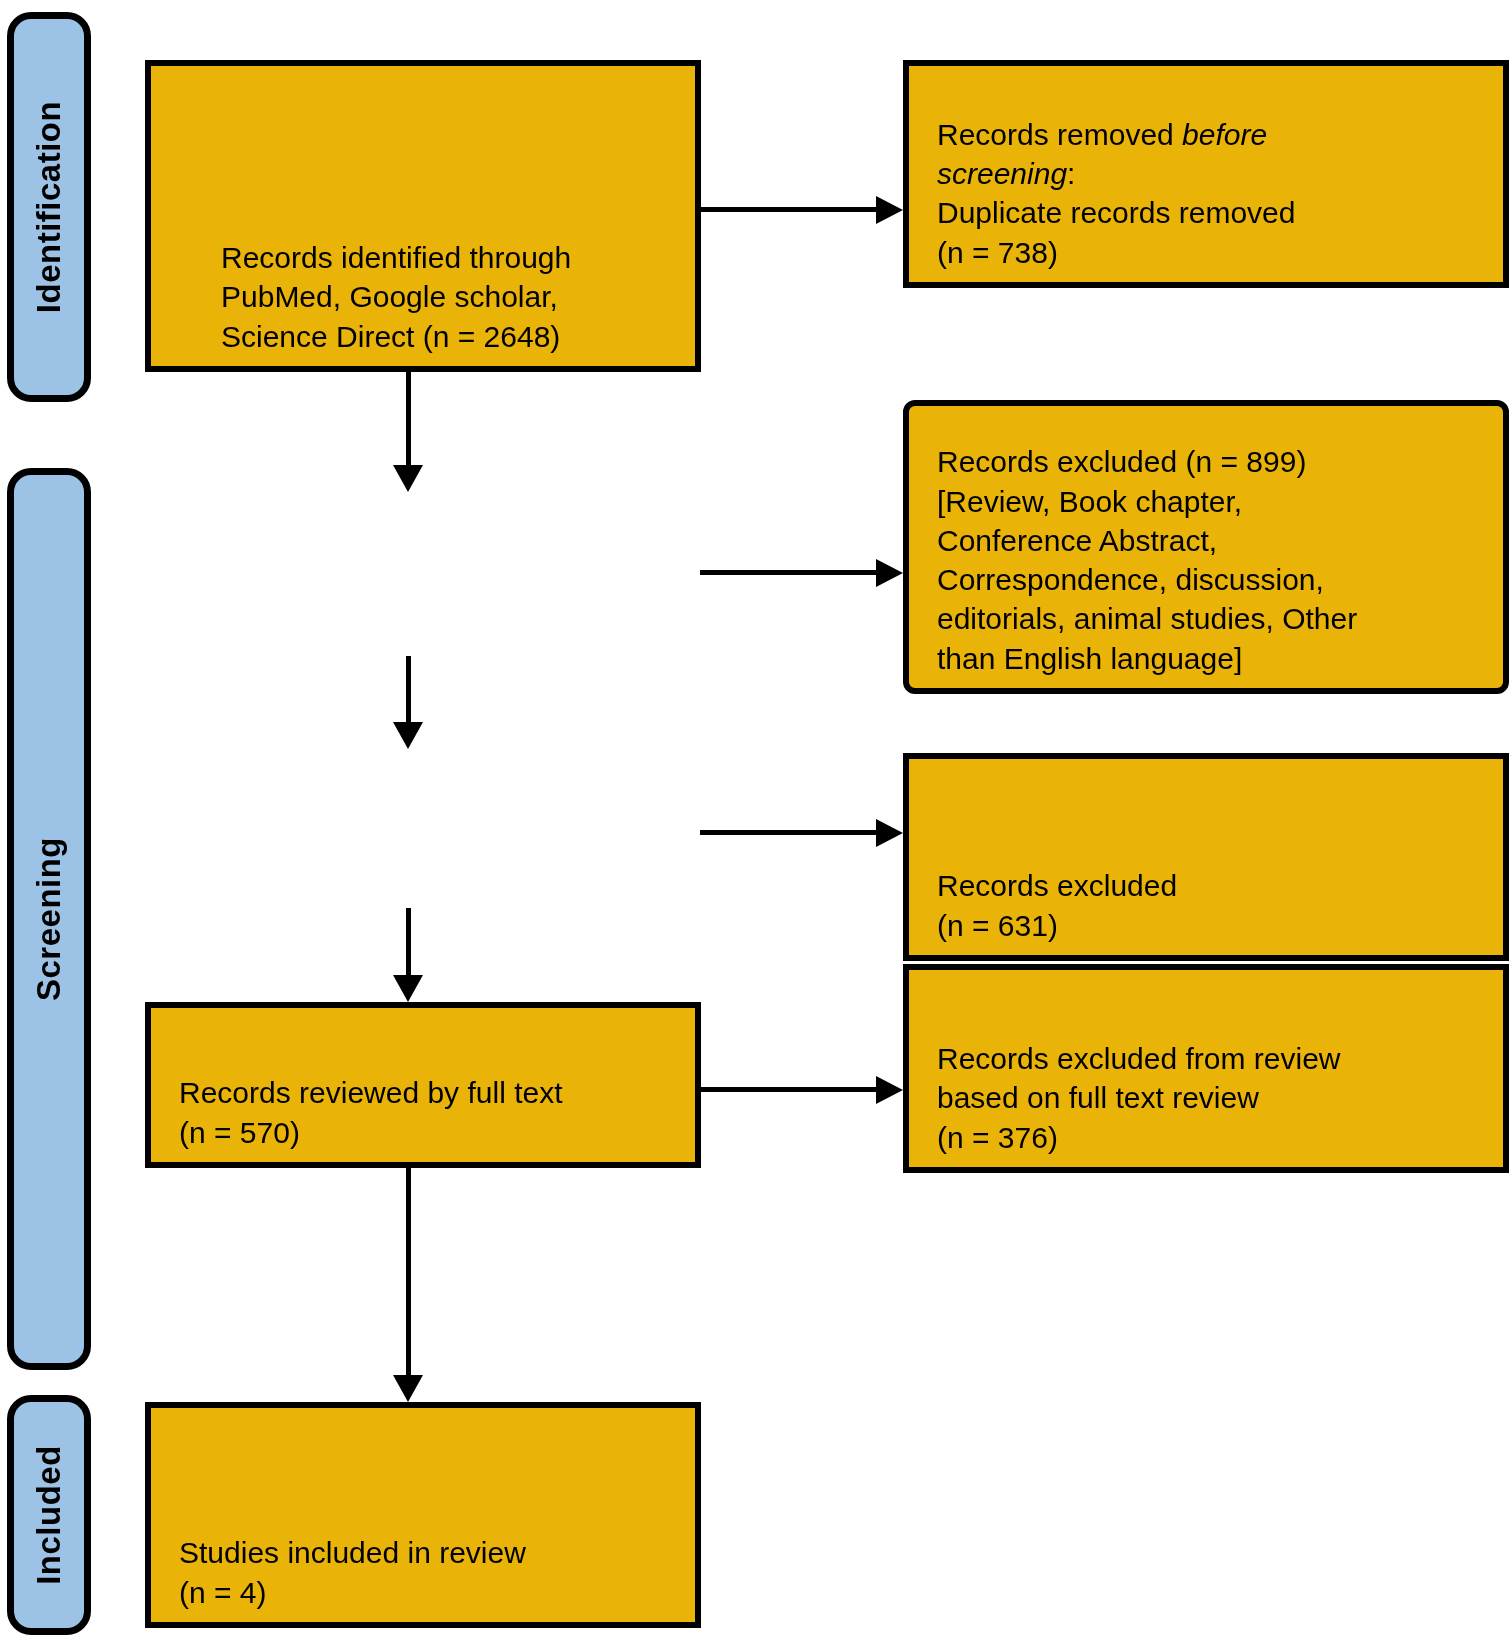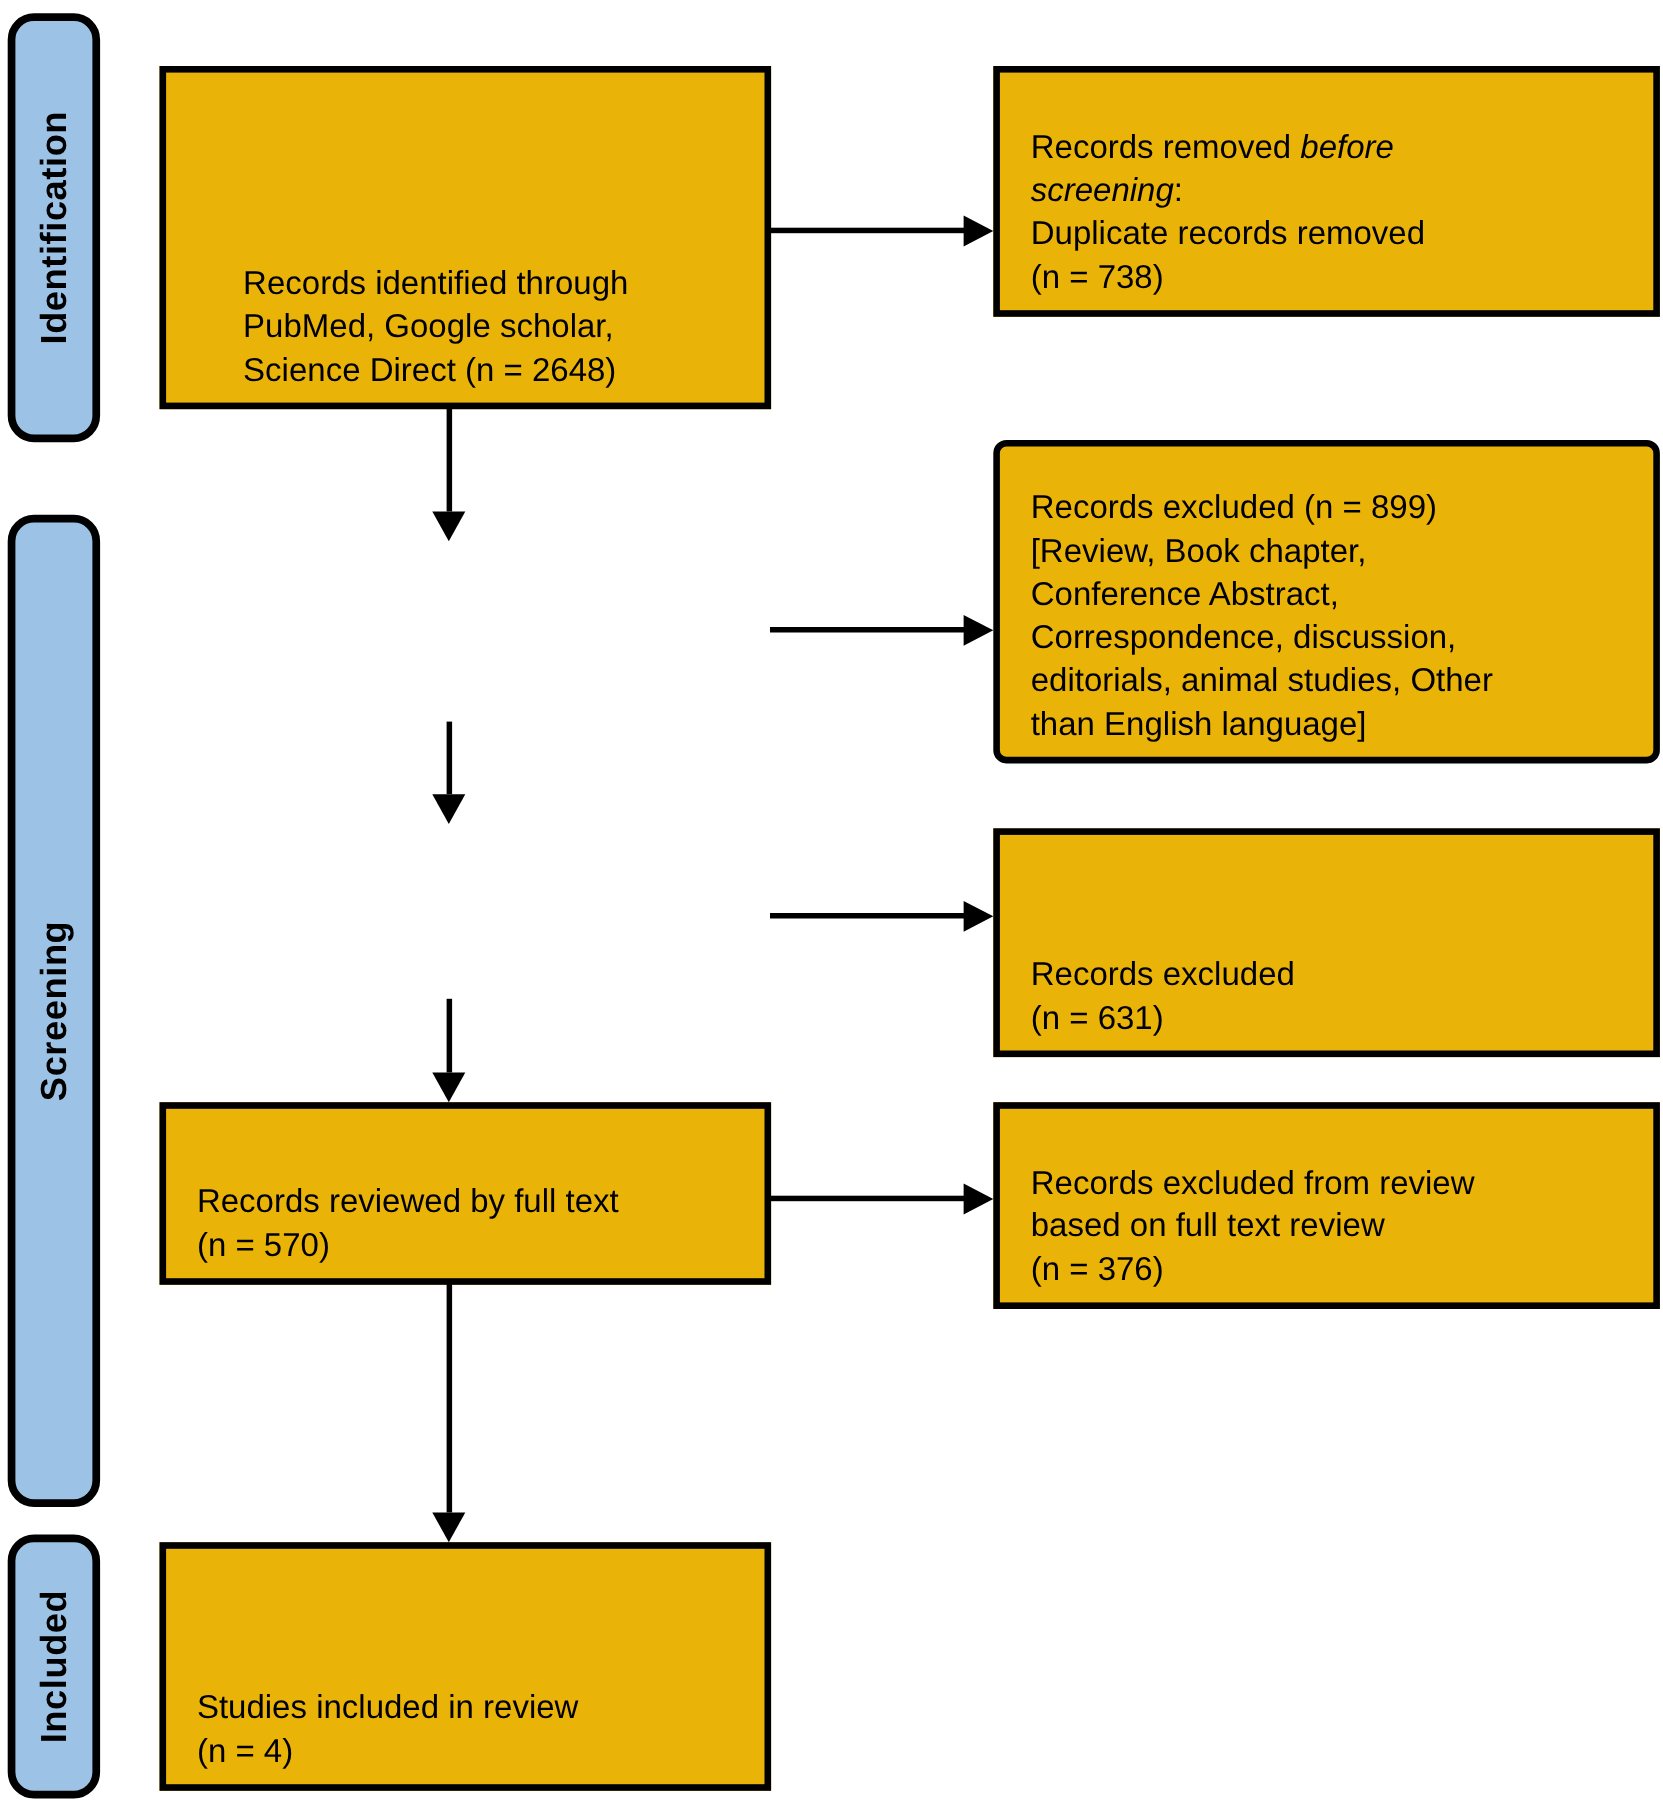--- a/index.html
+++ b/index.html
@@ -108,21 +108,21 @@
 [Review, Book chapter,
 Conference Abstract,
 Correspondence, discussion,
 editorials, animal studies, Other
 than English language]</span></div>
   </div>
   <div class="fbox rbox" style="top:753px; height:208px;">
     <div class="box-text"><span>Records excluded
 (n = 631)</span></div>
   </div>
-  <div class="fbox rbox" style="top:1002px; height:188px;">
+  <div class="fbox rbox" style="top:964px; height:209px;">
     <div class="box-text"><span>Records excluded from review
 based on full text review
 (n = 376)</span></div>
   </div>
 
   <div class="arrow" style="left:393px; top:370px; width:30px; height:122px;">
     <div class="vline" style="left:13px; top:0; height:95px;"></div>
     <div class="head-down" style="left:0; top:95px;"></div>
   </div>
   <div class="arrow" style="left:393px; top:656px; width:30px; height:93px;">

